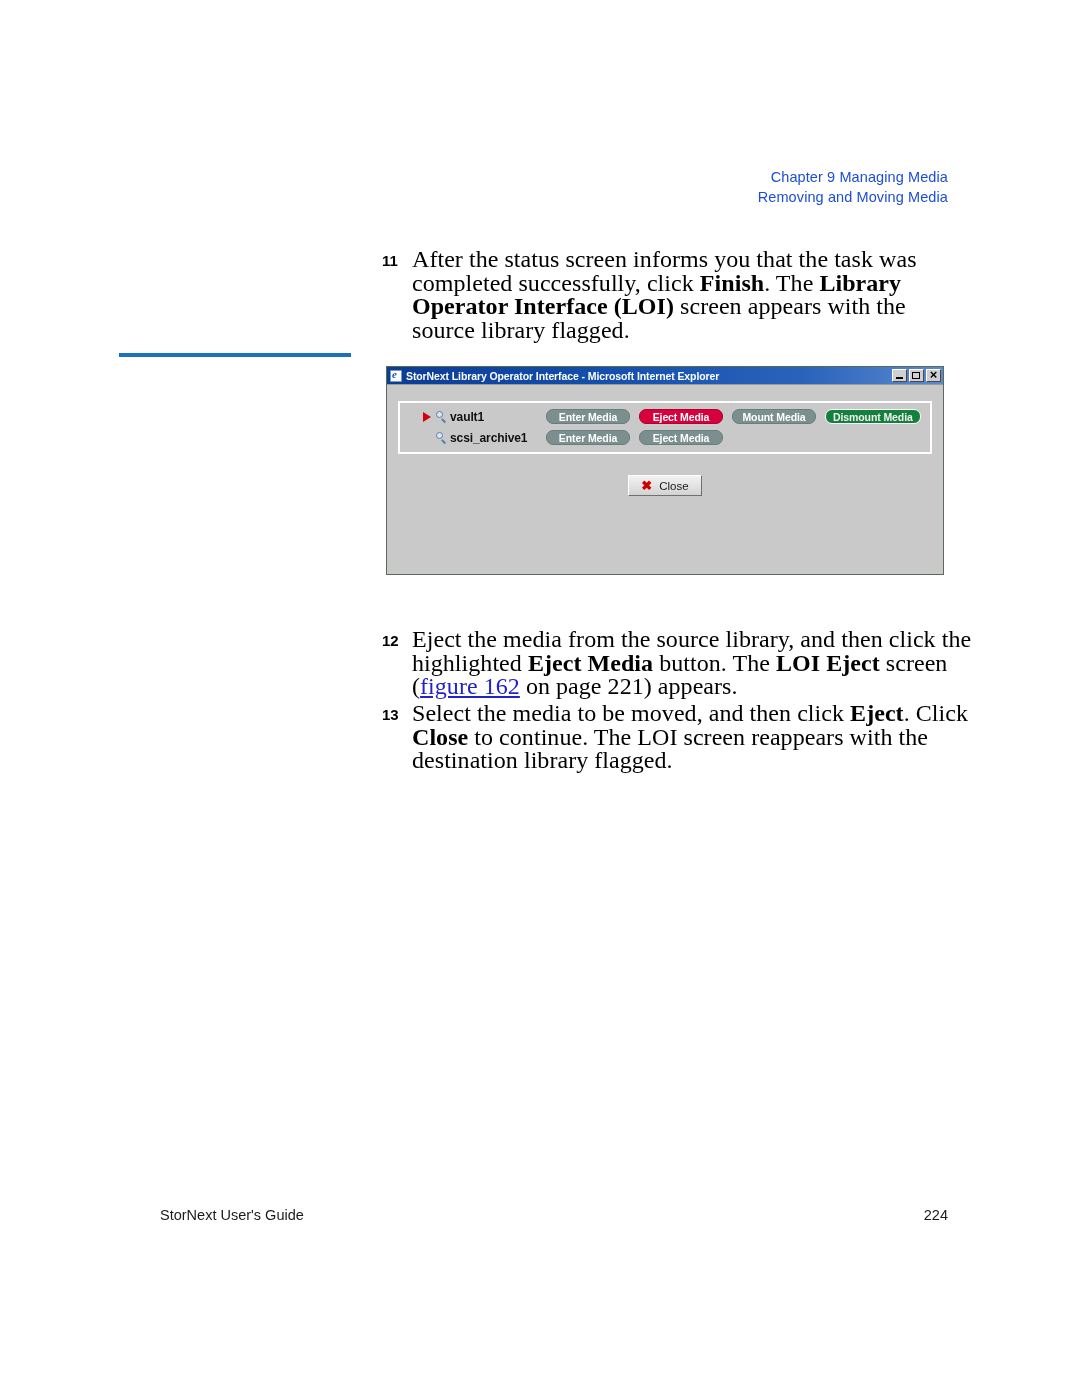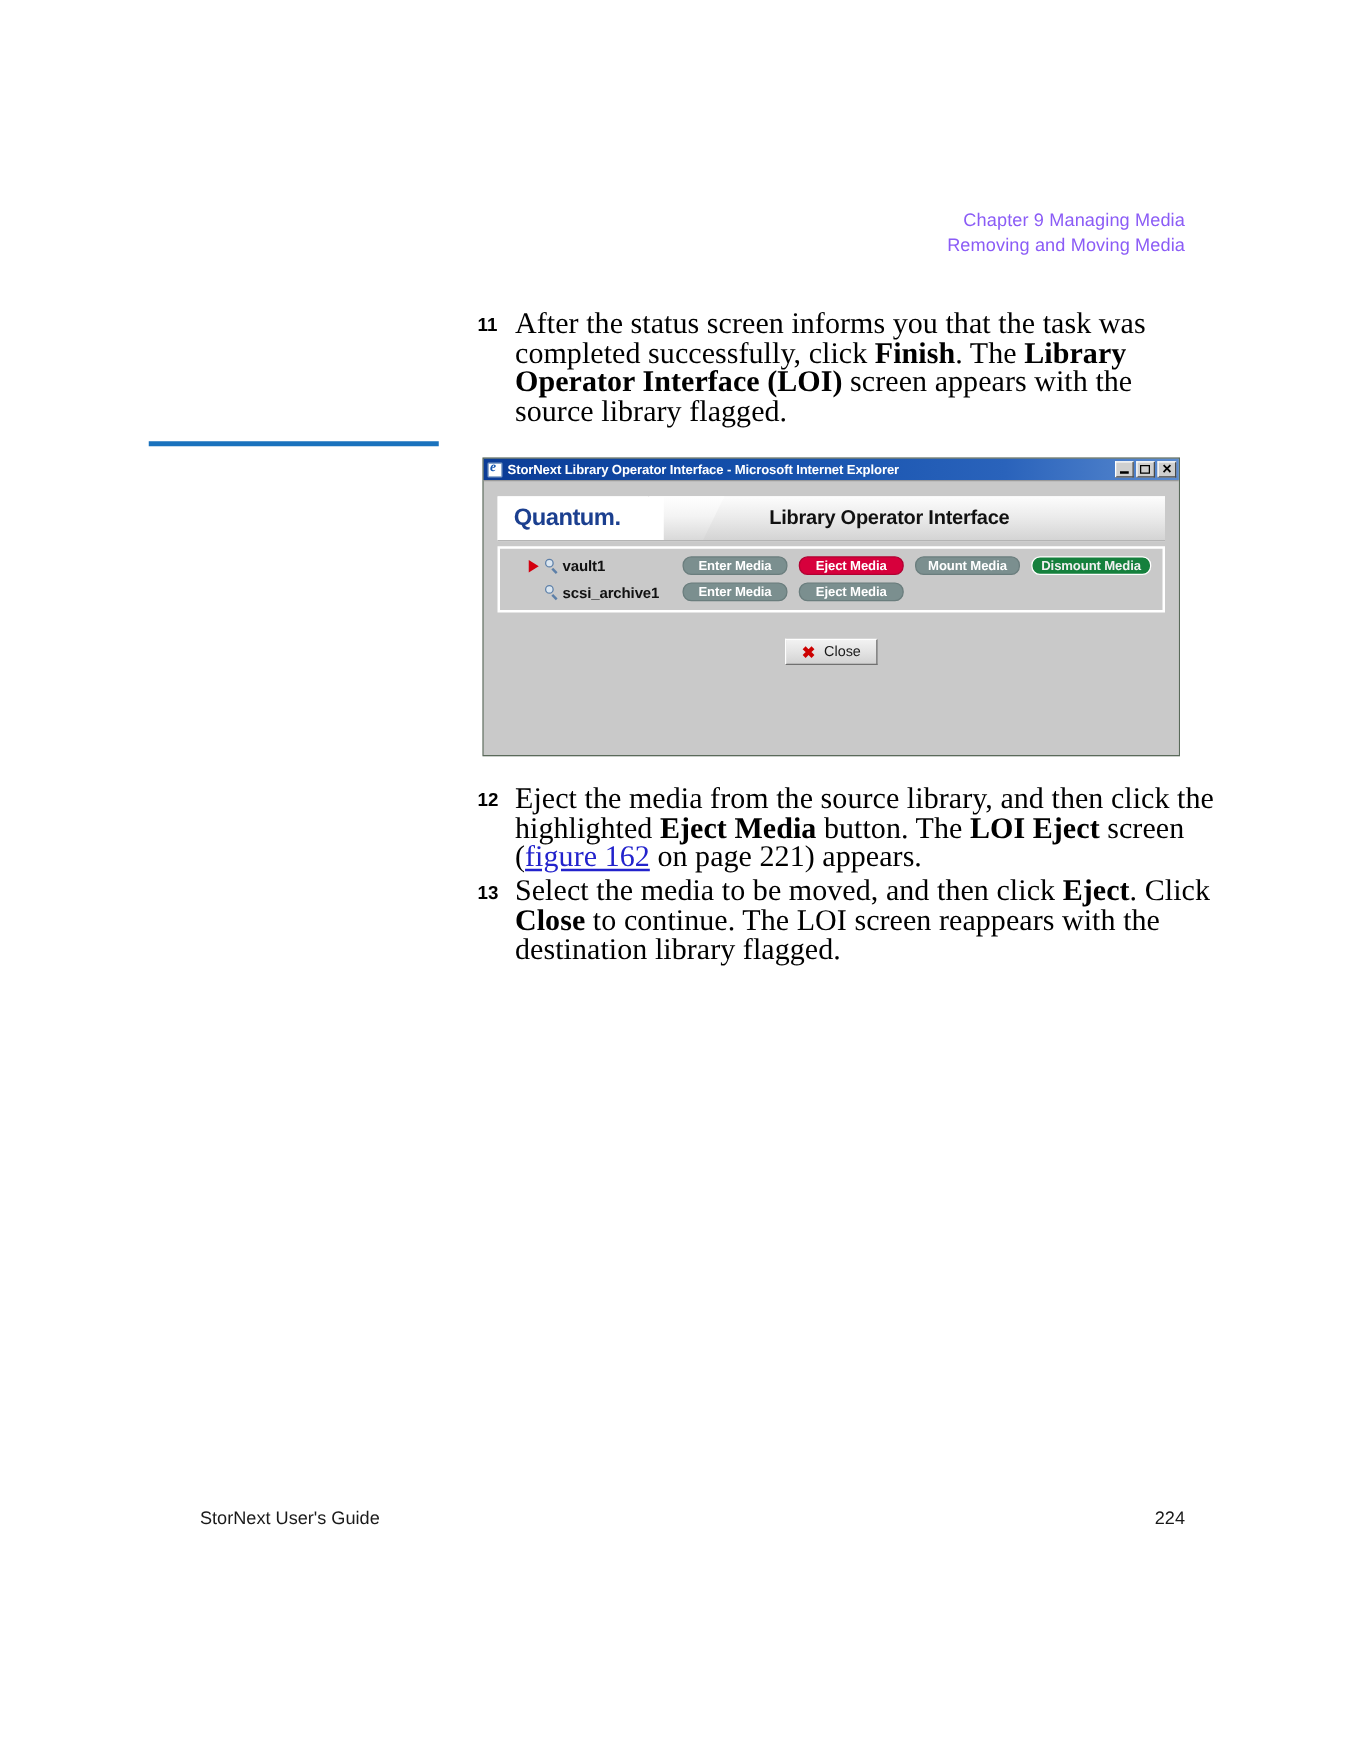--- a/index.html
+++ b/index.html
@@ -16,21 +16,21 @@
   }
 
   
   .page-header {
     position: absolute;
     top: 168px;
     right: 132px;
     text-align: right;
     font-family: "Liberation Sans", sans-serif;
     font-size: 14.5px;
-    color: #8b5cf6;
+    color: #1d4ed8;
     line-height: 19.5px;
     letter-spacing: 0.1px;
   }
 
   
   .step {
     position: absolute;
     display: flex;
     align-items: flex-start;
     font-family: "Liberation Serif", serif;
@@ -83,21 +83,21 @@
     line-height: 20px;
   }
   .fig-caption-text b { font-weight: bold; }
 
   
   .browser-window {
     position: absolute;
     top: 366px;
     left: 386px;
     width: 558px;
-    height: 239px;
+    height: 209px;
     background: #c8c8c8;
     border: 1px solid #5a6a5a;
     box-sizing: border-box;
     font-family: "Liberation Sans", sans-serif;
   }
   .titlebar {
     height: 17px;
     background: linear-gradient(to right, #0b3c96 0%, #1450ac 40%, #2a63bb 75%, #5b8bd0 100%);
     display: flex;
     align-items: center;
@@ -408,27 +408,20 @@
     <div class="title-text">StorNext Library Operator Interface - Microsoft Internet Explorer</div>
     <div class="win-btns">
       <div class="win-btn min"></div>
       <div class="win-btn max"></div>
       <div class="win-btn close"></div>
     </div>
   </div>
 
   <div class="win-body">
 
-    <div class="loi-banner">
-      <div class="quantum-logo">Quantum.</div>
-      <div class="swoosh"></div>
-      <div class="banner-fill">
-        <div class="banner-title">Library Operator Interface</div>
-      </div>
-    </div>
 
     <div class="rows-panel">
 
       <div class="lib-row">
         <div class="flag-cell">
           <div class="flag-tri"></div>
         </div>
         <div class="mag-icon"></div>
         <div class="lib-name">vault1</div>
         <div class="btn-group">

